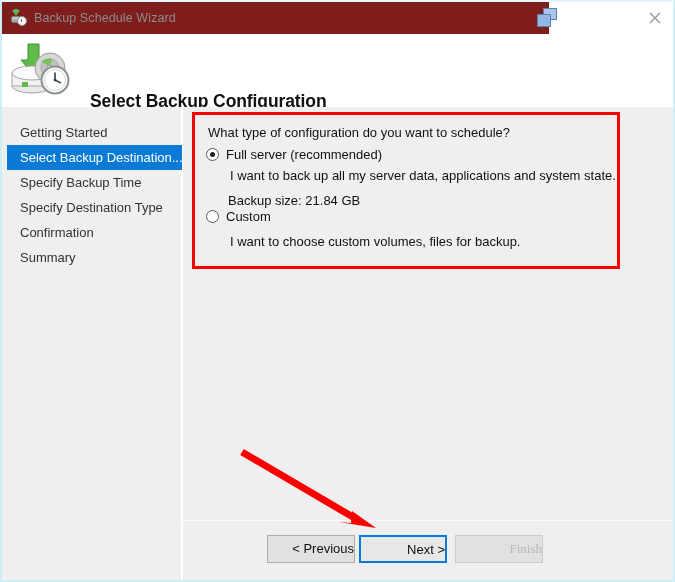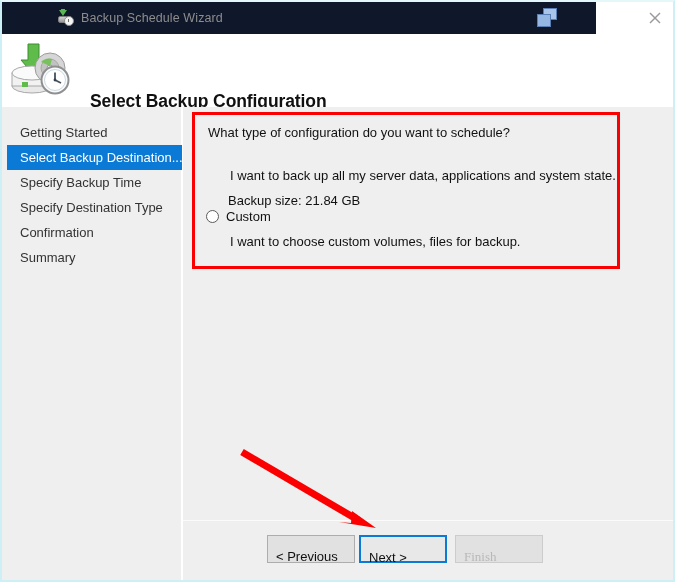--- a/index.html
+++ b/index.html
@@ -21,24 +21,23 @@
     border: 2px solid #cdf0f7;
     border-top-color: #e4f7fb;
   }
 
   
   .titlebar {
     position: absolute;
     left: 0; top: 0;
     width: 547px;
     height: 32px;
-    background: #0f172a;
+    background: #7f1d1d;
     display: flex;
     align-items: center;
-    padding-left: 47px;
   }
   .tb-icon {
     width: 16px;
     height: 16px;
     margin-left: 9px;
     margin-right: 7px;
     position: relative;
     flex: 0 0 auto;
   }
   .tb-icon .disk {
@@ -248,23 +247,23 @@
     position: absolute;
     top: 14px;
     height: 28px;
     background: #e1e1e1;
     border: 1px solid #adadad;
     box-sizing: border-box;
     font-family: "Liberation Sans", sans-serif;
     font-size: 13px;
     color: #101010;
     cursor: pointer;
-    padding: 8px;
+    padding: 0;
     line-height: 26px;
-    text-align: left;
+    text-align: right;
   }
   .btn.prev   { left: 84px;  width: 88px; }
   .btn.next   { left: 176px; width: 88px; border: 2px solid #0b7ad6; background:#e8e8e8; }
   .btn.finish { left: 272px; width: 88px; color: #b8b8b8; border-color: #cccccc; background:#e1e1e1;font-family:Liberation Serif, serif; }
   .btn.cancel { left: 368px; width: 88px; }
 
   
   .arrow-overlay {
     position: absolute;
     left: 0; top: 0;
@@ -336,20 +335,24 @@
       <div class="nav-item">Summary</div>
     </div>
   </div>
 
   <div class="content">
 
     <div class="redbox">
 
       <div class="q-label">What type of configuration do you want to schedule?</div>
 
+      <div class="radio-row r1">
+        <span class="radio checked"></span>
+        <span class="radio-label">Full server (recommended)</span>
+      </div>
       <div class="sub-text s1">I want to back up all my server data, applications and system state.</div>
       <div class="sub-text s2">Backup size: 21.84 GB</div>
 
       <div class="radio-row r2">
         <span class="radio"></span>
         <span class="radio-label">Custom</span>
       </div>
       <div class="sub-text s3">I want to choose custom volumes, files for backup.</div>
 
     </div>

